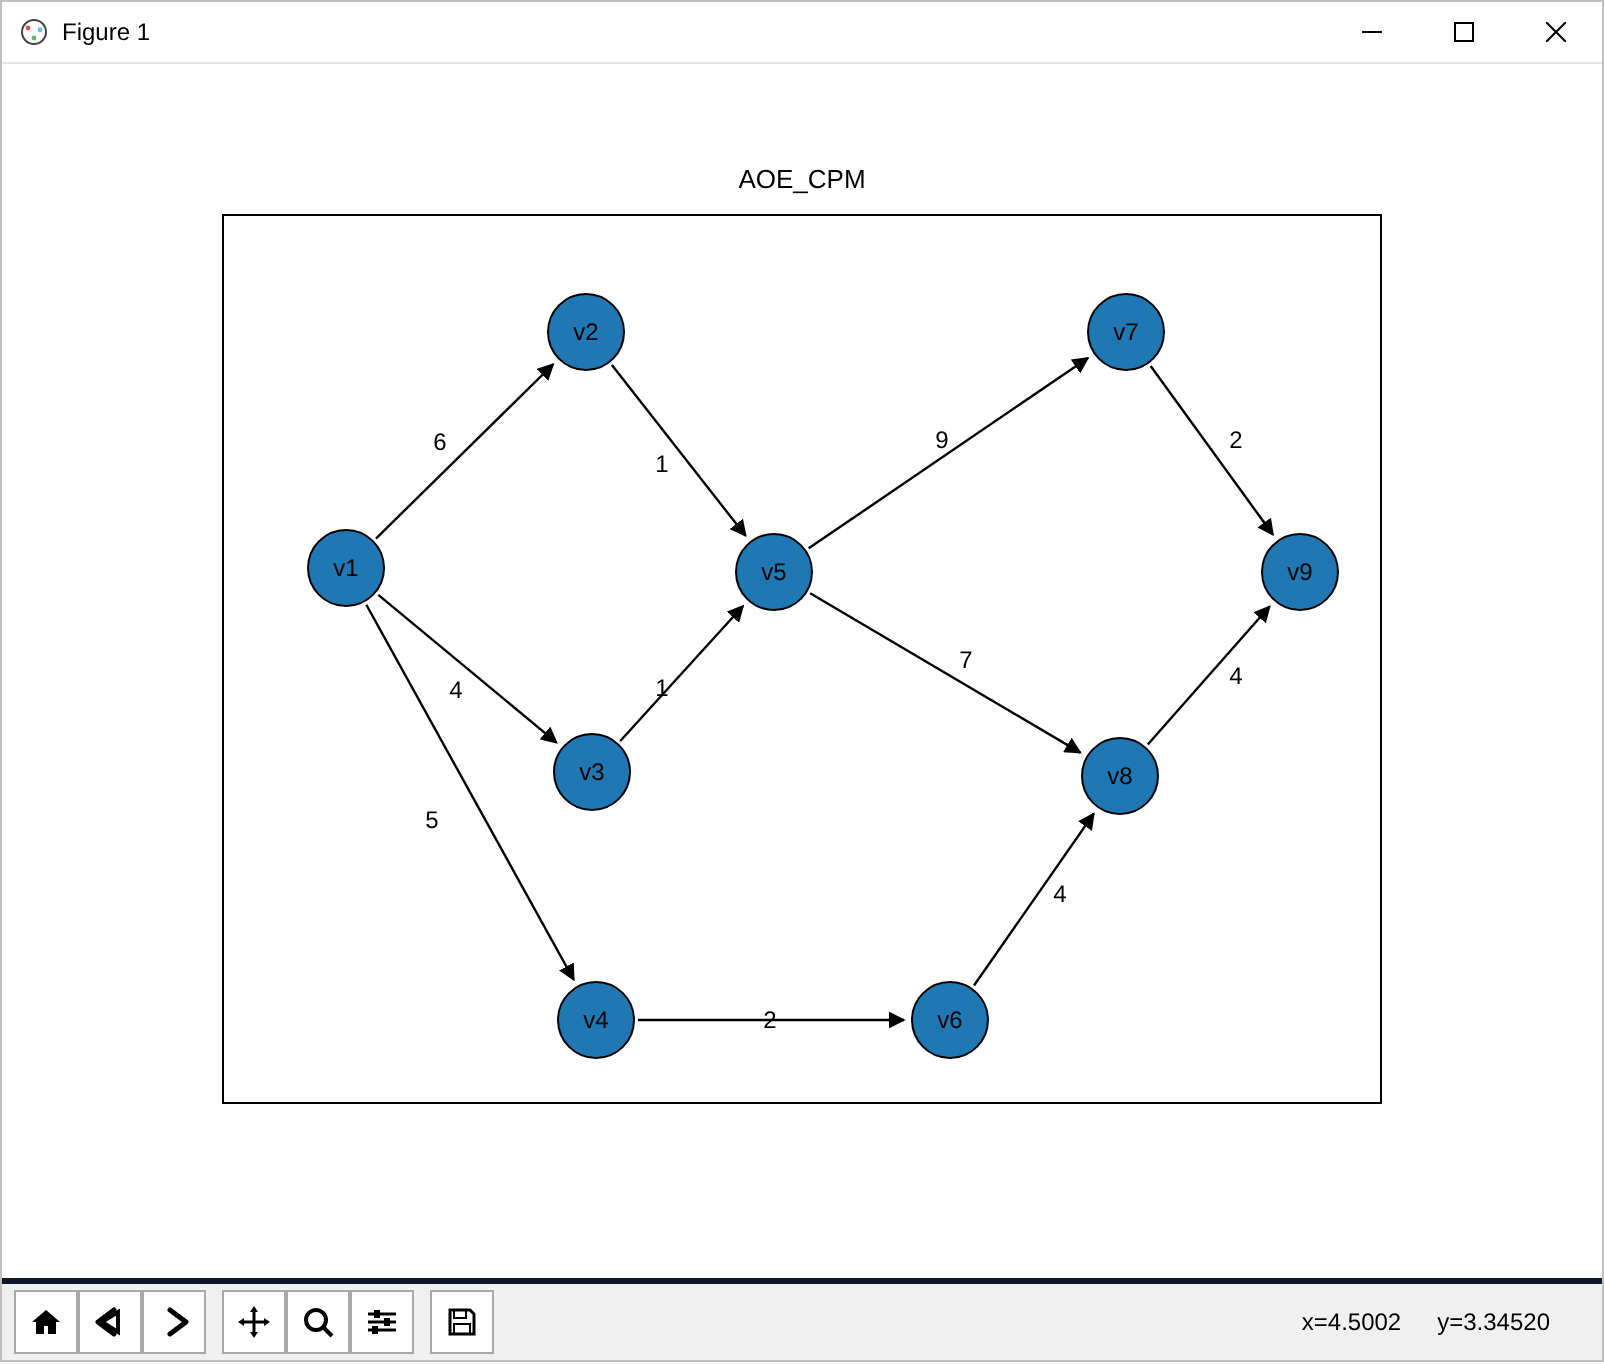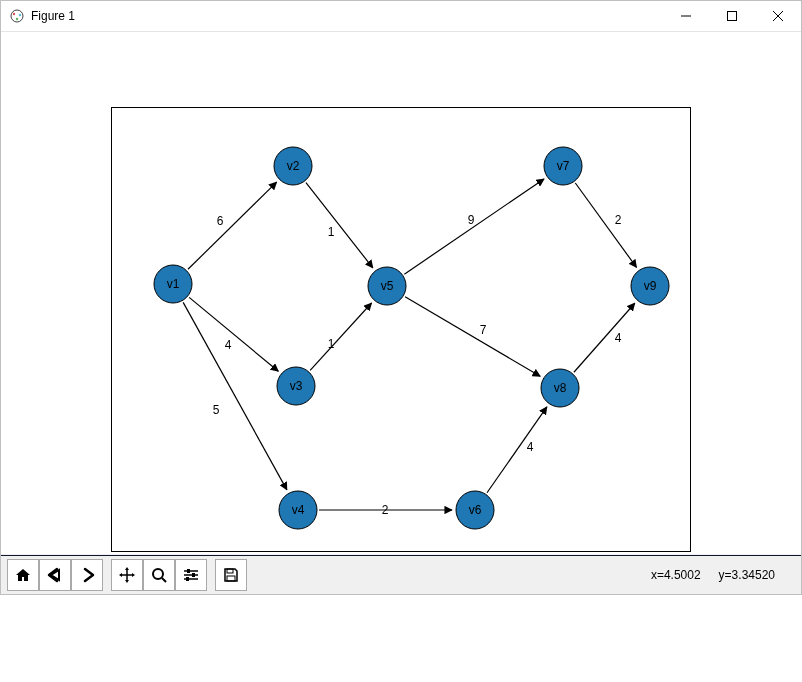--- a/index.html
+++ b/index.html
@@ -1,18 +1,18 @@
 <!DOCTYPE html>
 <html><head>
 <meta charset="utf-8">
 <style>
   html, body { margin:0; padding:0; width:802px; height:682px;
     font-family:"Segoe UI", Arial, sans-serif; font-size:12px;
     background:#fff; color:#000; }
-  .window { width:802px; height:595px; border:1px solid #bfbfbf;
+  .window { width:802px; height:681px; border:1px solid #bfbfbf;
     box-sizing:border-box; position:relative; background:#f0f0f0; }
   .titlebar { height:30px; background:#fff; display:flex;
     align-items:center; padding:0 0 0 8px; border-bottom:1px solid #e5e5e5; }
   .title-icon { width:16px; height:16px; margin-right:6px; }
   .title-text { flex:0 0 auto; font-size:12px; color:#000; }
   .spacer { flex:1; }
   .winbtn { width:46px; height:30px; display:flex; align-items:center;
     justify-content:center; color:#000; }
   .canvas-area { position:absolute; top:31px; left:0; right:0; bottom:40px;
     background:#fff; }
@@ -20,21 +20,21 @@
     border:1px solid #000; box-sizing:border-box; }
   .plot-title { position:absolute; left:110px; top:50px; width:580px;
     text-align:center; font-size:13px; }
   .graph-svg { position:absolute; left:0; top:0; width:578px; height:443px; }
   .node-label { font-size:12px; fill:#000; text-anchor:middle;
     dominant-baseline:central; pointer-events:none; }
   .edge-label { font-size:12px; fill:#000; text-anchor:middle;
     dominant-baseline:central; }
   .toolbar { position:absolute; left:0; bottom:0; height:38px; right:0;
     background:#f0f0f0; display:flex; align-items:center; padding:0 6px;
-    gap:0; border-top:1px solid #0f172a;margin-top:26px; }
+    gap:0; border-top:3px solid #0f172a;margin-top:26px; }
   .tb-btn { width:30px; height:30px; border:1px solid #a9a9a9;
     background:#fff; display:flex; align-items:center; justify-content:center; }
   .tb-sep { width:8px; }
   .coord { margin-left:auto; font-size:12px; color:#000;
     display:flex; gap:18px; padding-right:20px; white-space:pre; }
   .watermark { position:absolute; right:6px; bottom:40px; font-size:11px;
     color:rgba(170,170,170,0.6); letter-spacing:0.5px; }
 </style>
 </head>
 <body>
@@ -63,20 +63,21 @@
     </div>
     <div class="winbtn close">
       <svg width="10" height="10">
         <line x1="0" y1="0" x2="10" y2="10" stroke="#000" stroke-width="1"></line>
         <line x1="10" y1="0" x2="0" y2="10" stroke="#000" stroke-width="1"></line>
       </svg>
     </div>
   </div>
 
   <div class="canvas-area">
+    <div class="plot-title">AOE_CPM</div>
     <div class="plot">
       <svg class="graph-svg" id="graph-svg">
         <defs>
           <marker id="arrow" viewBox="0 0 10 10" refX="9" refY="5" markerWidth="7" markerHeight="7" orient="auto-start-reverse">
             <path d="M 0 0 L 10 5 L 0 10 z" fill="#000"></path>
           </marker>
         </defs>
       <line x1="75.97349727602226" y1="161.27606101191145" x2="164.60045536435658" y2="74.12621889171604" stroke="#000" stroke-width="1.2" marker-end="url(#arrow)"></line>
           <text x="108" y="113" class="edge-label">6</text>
           <line x1="77.16491716826134" y1="189.40505326148502" x2="166.29556691095186" y2="263.3182749993259" stroke="#000" stroke-width="1.2" marker-end="url(#arrow)"></line>

